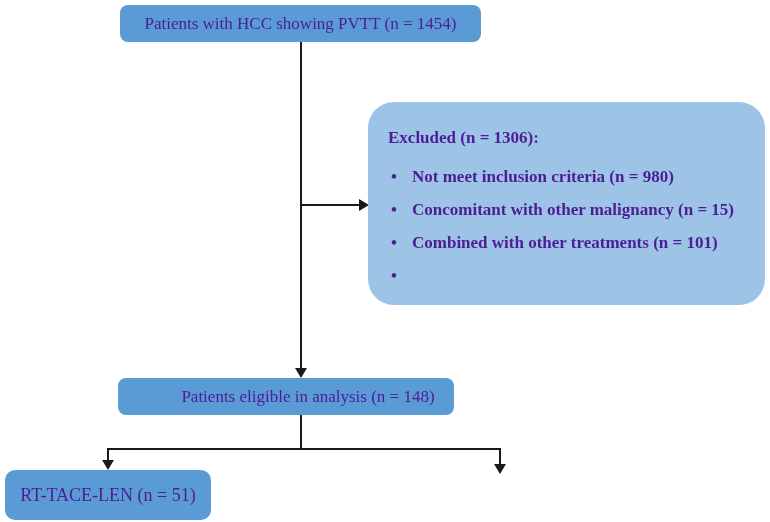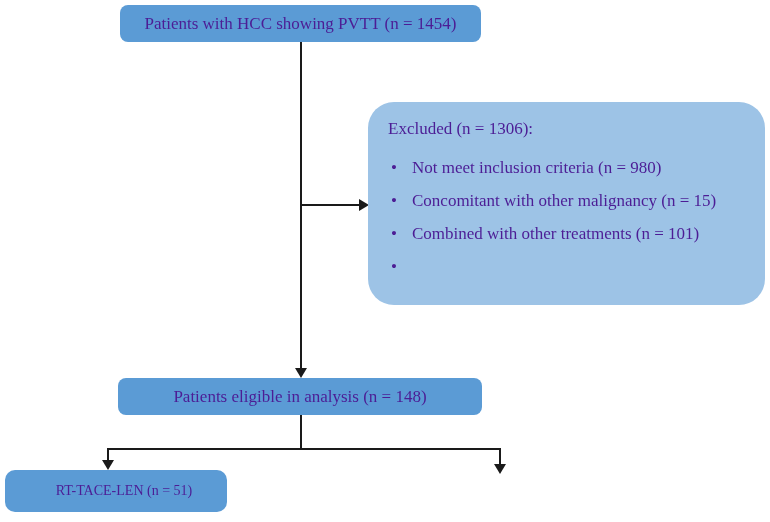--- a/index.html
+++ b/index.html
@@ -17,33 +17,34 @@
     background: #5b9bd5;
     border-radius: 8px;
     display: flex;
     align-items: center;
     justify-content: center;
     text-align: center;
     font-size: 17px;
     line-height: 1.15;
   }
   .node-top    { left: 120px; top: 5px;   width: 361px; height: 37px; }
-  .node-elig   { left: 118px; top: 378px; width: 364px; height: 37px; }
-  .node-left   { left: 5px;   top: 470px; width: 206px; height: 42px; font-size: 14px; border-radius: 10px; padding-left: 16px; }
+  .node-elig   { left: 118px; top: 378px; width: 292px; height: 37px; padding-left: 44px; }
+  .node-left   { left: 5px;   top: 470px; width: 206px; height: 50px; font-size: 18px; border-radius: 10px; }
   .node-right  { left: 394px; top: 474px; width: 213px; height: 41px; font-size: 18px; border-radius: 10px; }
 
   .excluded {
     position: absolute;
     left: 368px; top: 102px;
     width: 397px; height: 203px;
     background: #9dc3e6;
     border-radius: 26px;
     box-sizing: border-box;
-    padding: 15px 16px 16px 20px;
+    padding: 24px 16px 16px 20px;
     font-size: 17px;
+    font-weight: bold;
   }
   .excluded-heading { line-height: 24px; }
   .excluded ul { list-style: none; margin: 10px 0 0 0; padding: 0; }
   .excluded li { position: relative; padding-left: 24px; line-height: 33px; }
   .excluded .bullet { position: absolute; left: 3px; }
 
   .line { position: absolute; background: #1a1a1a; }
   .v-main   { left: 300px; top: 42px;  width: 2px;   height: 326px; }
   .h-branch { left: 301px; top: 204px; width: 58px;  height: 2px; }
   .v-mid    { left: 300px; top: 415px; width: 2px;   height: 34px; }

